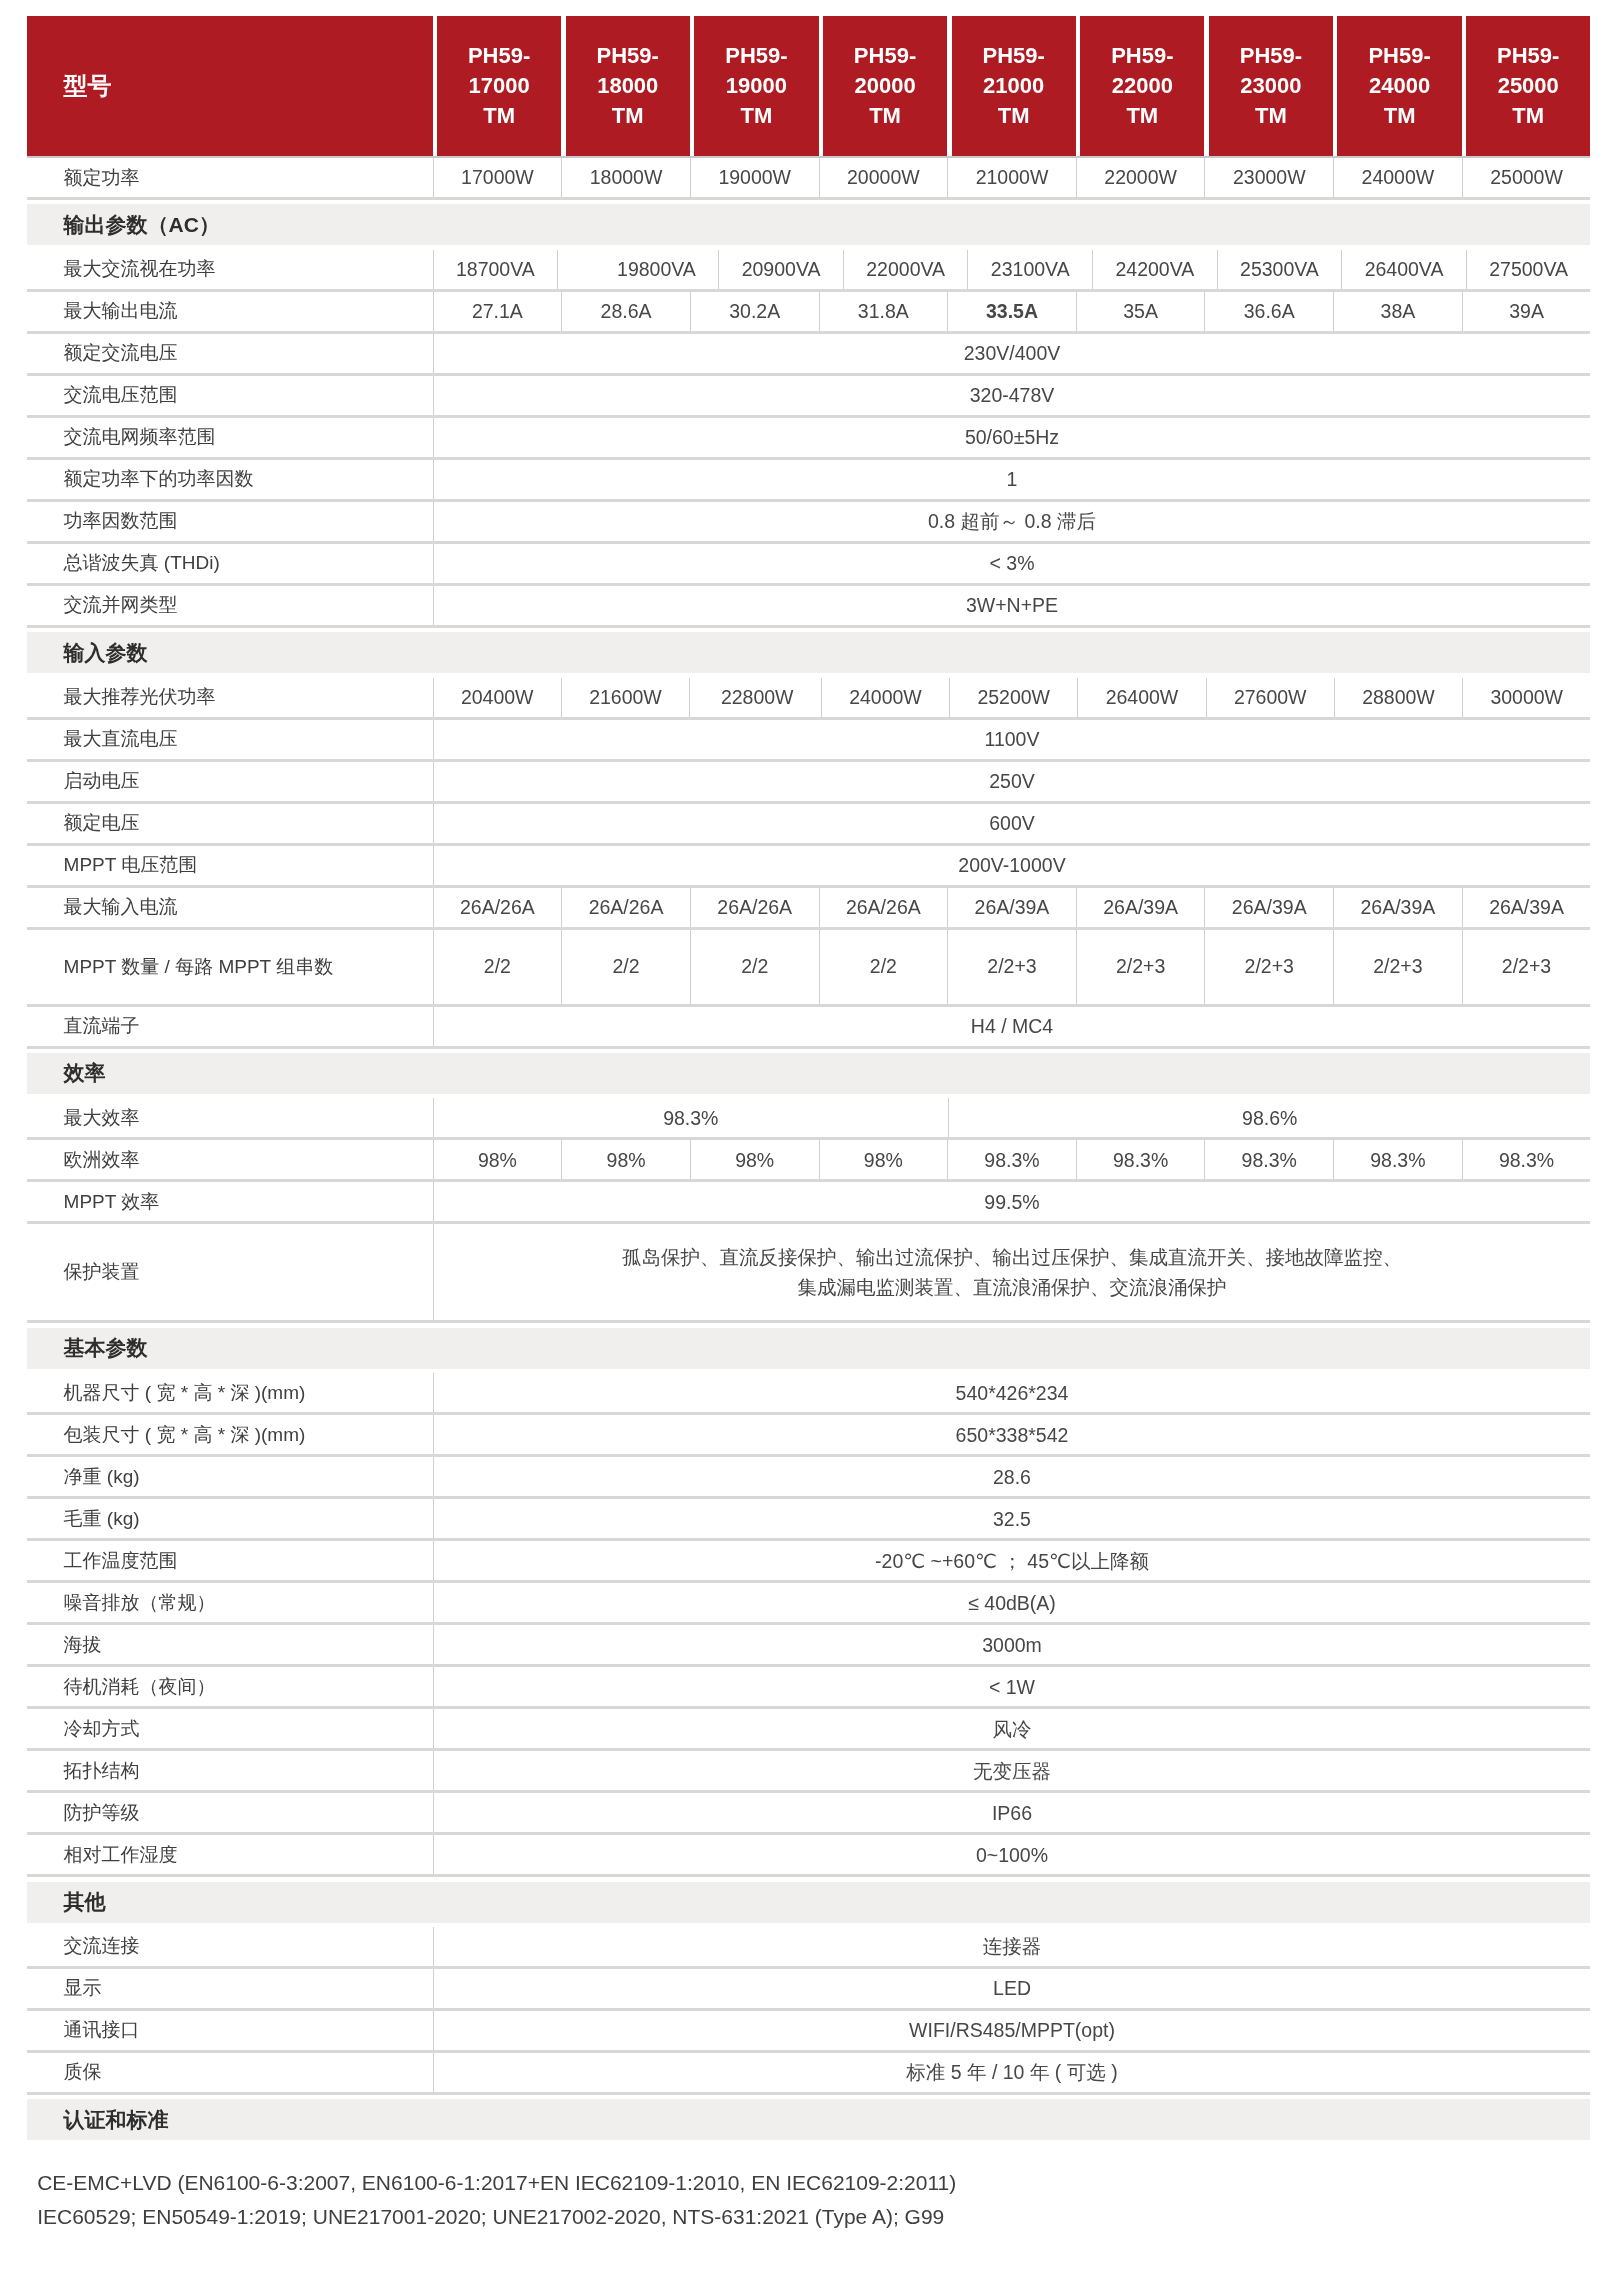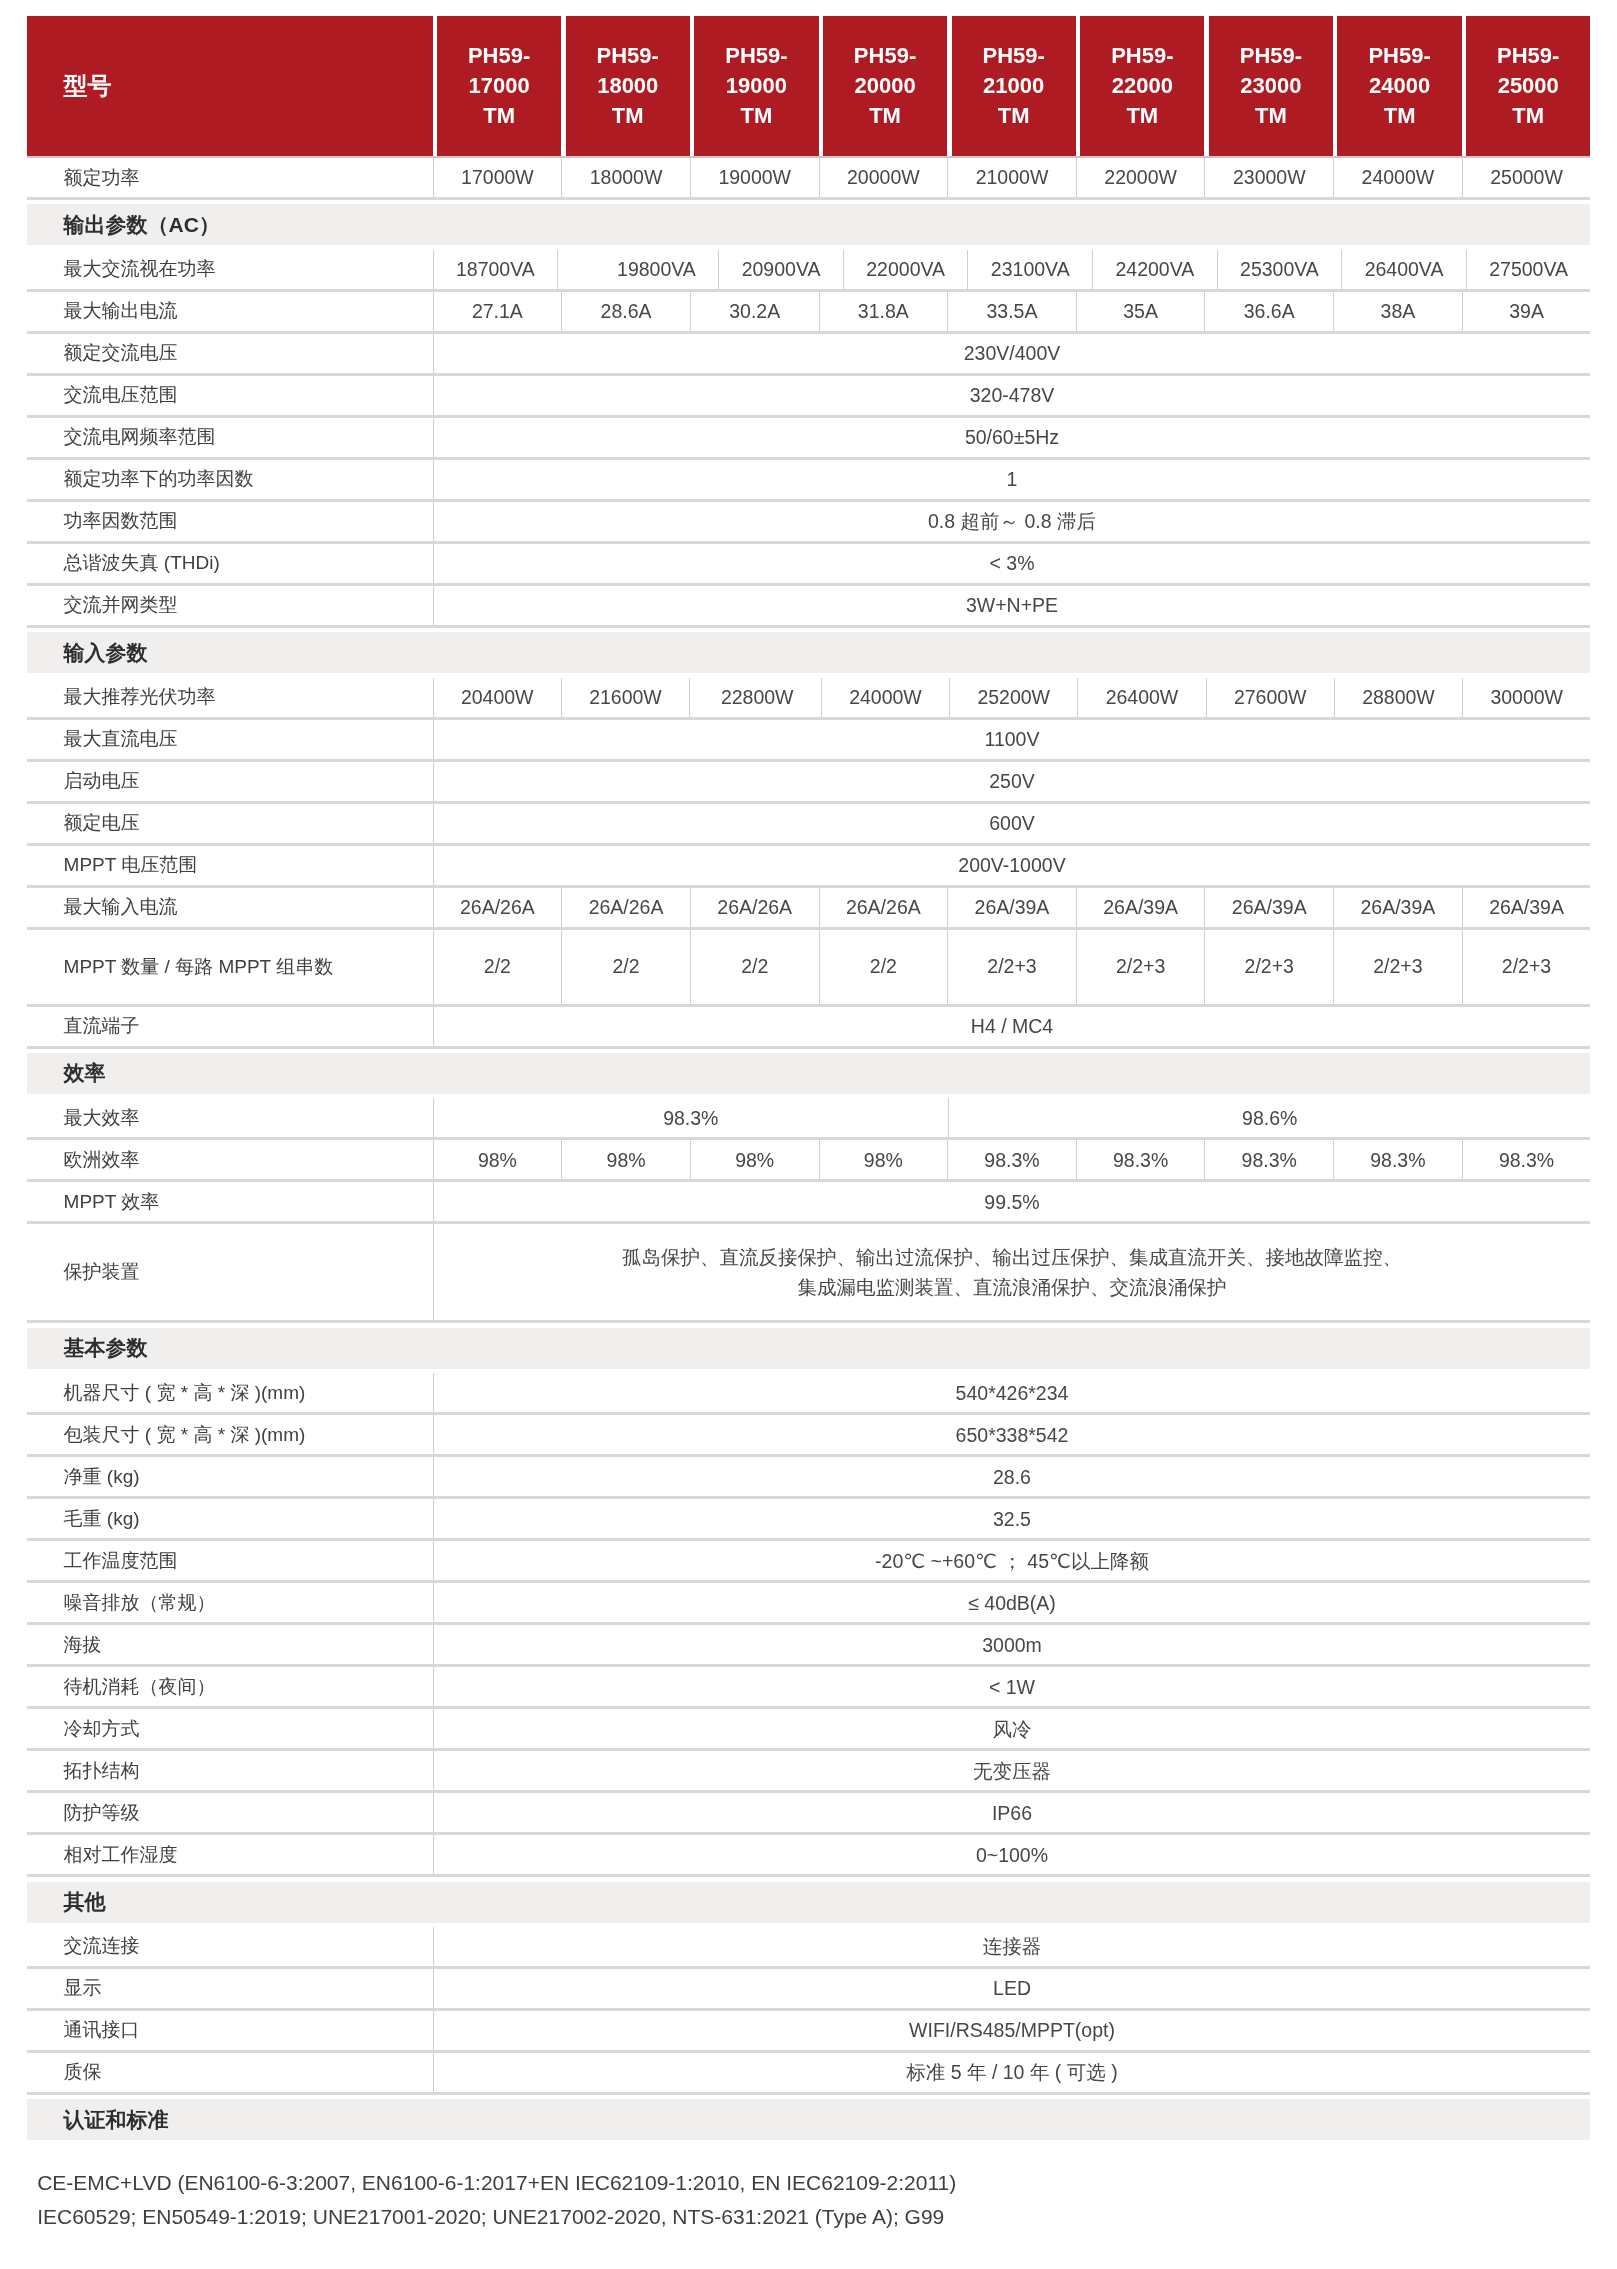--- a/index.html
+++ b/index.html
@@ -145,21 +145,21 @@
           <div class="cell vb" style="flex: 1 1 0px;">27500VA</div>
         </div>
       </div>
       <div class="row">
         <div class="label">最大输出电流</div>
         <div class="cells">
           <div class="cell" style="flex: 1 1 0px;">27.1A</div>
           <div class="cell vb" style="flex: 1 1 0px;">28.6A</div>
           <div class="cell vb" style="flex: 1 1 0px;">30.2A</div>
           <div class="cell vb" style="flex: 1 1 0px;">31.8A</div>
-          <div class="cell vb" style="flex: 1 1 0px;">33.5A</div>
+          <div class="cell vb" style="flex: 1 1 0px; font-weight: bold;">33.5A</div>
           <div class="cell vb" style="flex: 1 1 0px;">35A</div>
           <div class="cell vb" style="flex: 1 1 0px;">36.6A</div>
           <div class="cell vb" style="flex: 1 1 0px;">38A</div>
           <div class="cell vb" style="flex: 1 1 0px;">39A</div>
         </div>
       </div>
       <div class="row">
         <div class="label">额定交流电压</div>
         <div class="cells">
           <div class="cell" style="flex: 9 1 0px;">230V/400V</div>

